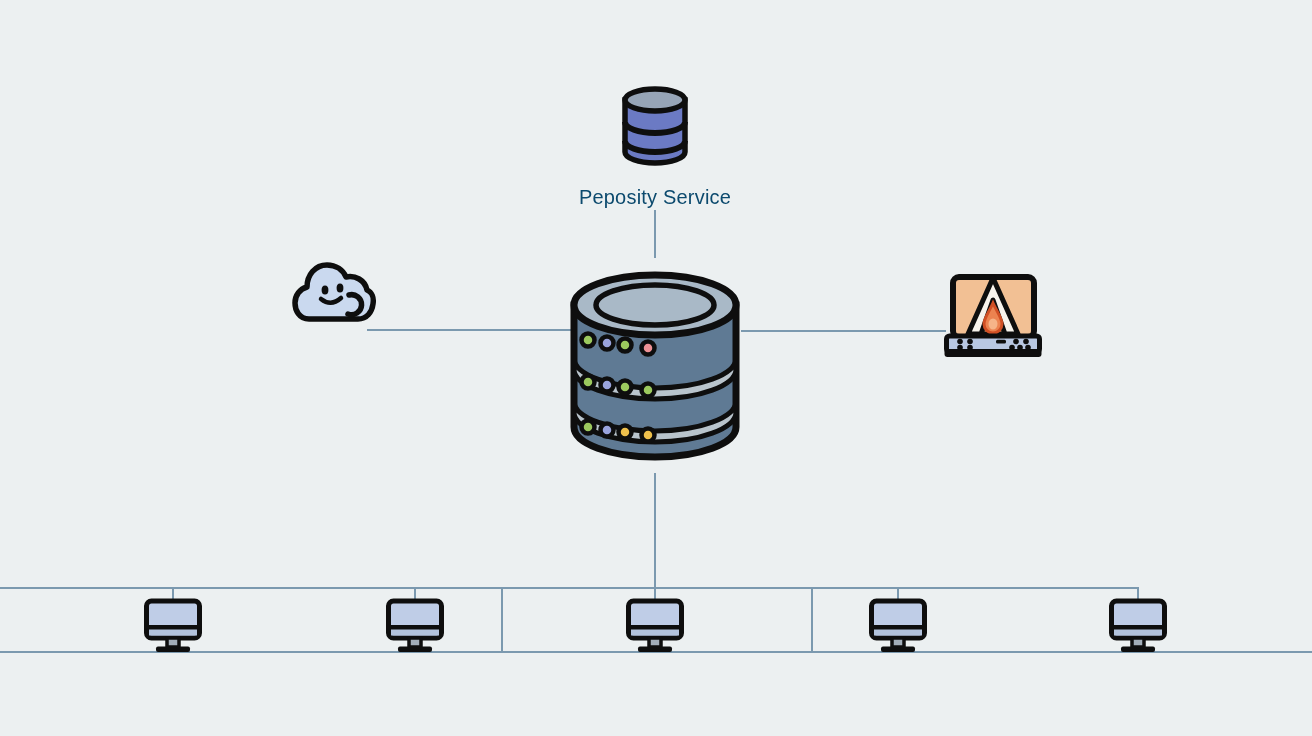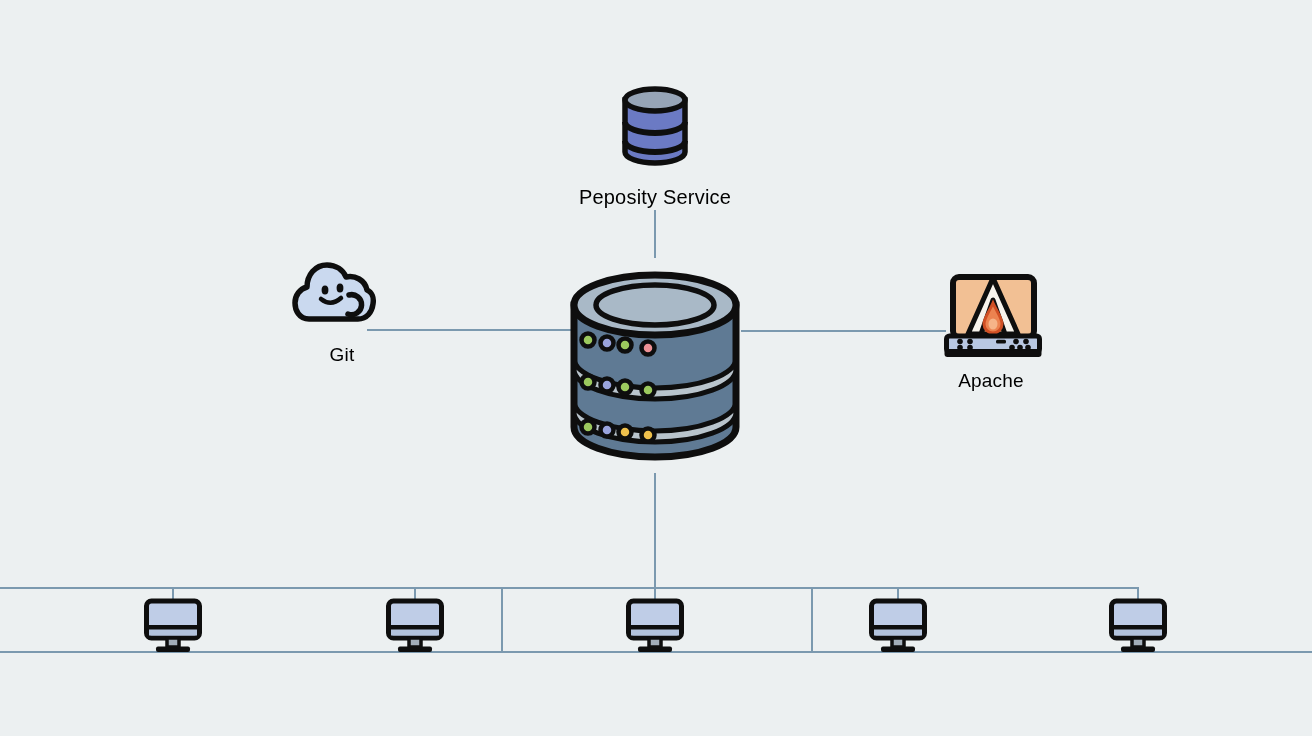--- a/index.html
+++ b/index.html
@@ -11,21 +11,21 @@
     font-family:"Liberation Sans", sans-serif;
     color:#1a1a1a;
   }
   .line{position:absolute;background:#7b99af;}
   .node-label{
     position:absolute;
     width:240px;
     text-align:center;
     font-size:19px;
     letter-spacing:.2px;
-    color:#000000;
+    color:#0c4a6e;
     line-height:26px;
   }
   .repo-label{left:535px;top:184px;font-size:20px;}
   .git-label{left:222px;top:342px;}
   .apache-label{left:871px;top:368px;}
   svg{position:absolute;display:block;}
   .icon-db-small{left:620px;top:84px;width:70px;height:86px;}
   .icon-cloud{left:292px;top:256px;width:84px;height:76px;}
   .icon-db-large{left:570px;top:271px;width:170px;height:192px;}
   .icon-apache{left:944px;top:272px;width:98px;height:88px;}
@@ -59,21 +59,20 @@
   <div class="node-label repo-label">Peposity Service</div>
 
   <svg class="icon-cloud" viewBox="0 0 84 76">
     <path d="M17 63 C 7 63 3 54 3 47 C 3 39 8 33 15 31 C 15 19 23 9 35 9 C 44 9 51 14 54 21 C 63 19 73 24 75 34 C 80 36 82 42 81 48 C 80 56 75 63 66 63 Z" stroke="#0e0e0e" stroke-width="5.5" stroke-linejoin="round" fill="#cad9ef"></path>
     <ellipse cx="33" cy="34" rx="3.4" ry="4.6" fill="#0e0e0e"></ellipse>
     <ellipse cx="48" cy="32" rx="3.4" ry="4.6" fill="#0e0e0e"></ellipse>
     <path d="M29 43 Q 39 51 49 42" fill="none" stroke="#0e0e0e" stroke-width="4.5" stroke-linecap="round"></path>
     <path d="M57 39 a 10 10 0 1 1 -1 19" fill="none" stroke="#0e0e0e" stroke-width="5.5" stroke-linecap="round"></path>
   </svg>
   <div class="node-label git-label">
-    <div>Git</div>
   </div>
 
   <svg class="icon-db-large" viewBox="0 0 170 192">
     <path d="M4 34 L4 156 A81 30 0 0 0 166 156 L166 34 Z" stroke="#0e0e0e" stroke-width="7" fill="#5f7a94"></path>
     <path d="M4 87 A81 30 0 0 0 166 87 L166 98 A81 30 0 0 1 4 98 Z" stroke="#0e0e0e" stroke-width="5" fill="#b9c4cc"></path>
     <path d="M4 130 A81 30 0 0 0 166 130 L166 141 A81 30 0 0 1 4 141 Z" stroke="#0e0e0e" stroke-width="5" fill="#b9c4cc"></path>
     <ellipse cx="85" cy="34" rx="81" ry="30" stroke="#0e0e0e" stroke-width="7" fill="#a9b9c7"></ellipse>
     <ellipse cx="85" cy="34" rx="59" ry="20" fill="none" stroke="#0e0e0e" stroke-width="5.5"></ellipse>
 
     <circle cx="18" cy="69" r="6.5" stroke="#0e0e0e" stroke-width="4.5" fill="#9cc95e"></circle>
@@ -103,21 +102,20 @@
       <circle cx="26" cy="69.5" r="2.8" fill="#0e0e0e"></circle>
     <circle cx="16" cy="75.5" r="2.8" fill="#0e0e0e"></circle>
       <circle cx="26" cy="75.5" r="2.8" fill="#0e0e0e"></circle>
     <rect x="52" y="67.8" width="10" height="3.6" rx="1.5" fill="#0e0e0e"></rect>
     <circle cx="72" cy="69.5" r="2.8" fill="#0e0e0e"></circle>
       <circle cx="82" cy="69.5" r="2.8" fill="#0e0e0e"></circle>
     <circle cx="68" cy="75.5" r="2.8" fill="#0e0e0e"></circle>
       <circle cx="76" cy="75.5" r="2.8" fill="#0e0e0e"></circle>
       <circle cx="84" cy="75.5" r="2.8" fill="#0e0e0e"></circle>
   </svg>
-  <div class="node-label apache-label">Apache</div>
 
   <svg class="monitor" style="left:143px;" viewBox="0 0 60 54">
     <rect x="3.5" y="3" width="53" height="37" rx="5" stroke="#0e0e0e" stroke-width="5" fill="#bfcde7"></rect>
     <rect x="6" y="31" width="48" height="6.5" fill="#b2c2dc"></rect>
     <rect x="3.5" y="27" width="53" height="4.5" fill="#0e0e0e"></rect>
     <rect x="24" y="40" width="12" height="9" stroke="#0e0e0e" stroke-width="3.5" fill="#a2adb8"></rect>
     <rect x="13" y="48.5" width="34" height="5.5" rx="2" fill="#0e0e0e"></rect>
   </svg>
   <svg class="monitor" style="left:385px;" viewBox="0 0 60 54">
     <rect x="3.5" y="3" width="53" height="37" rx="5" stroke="#0e0e0e" stroke-width="5" fill="#bfcde7"></rect>

